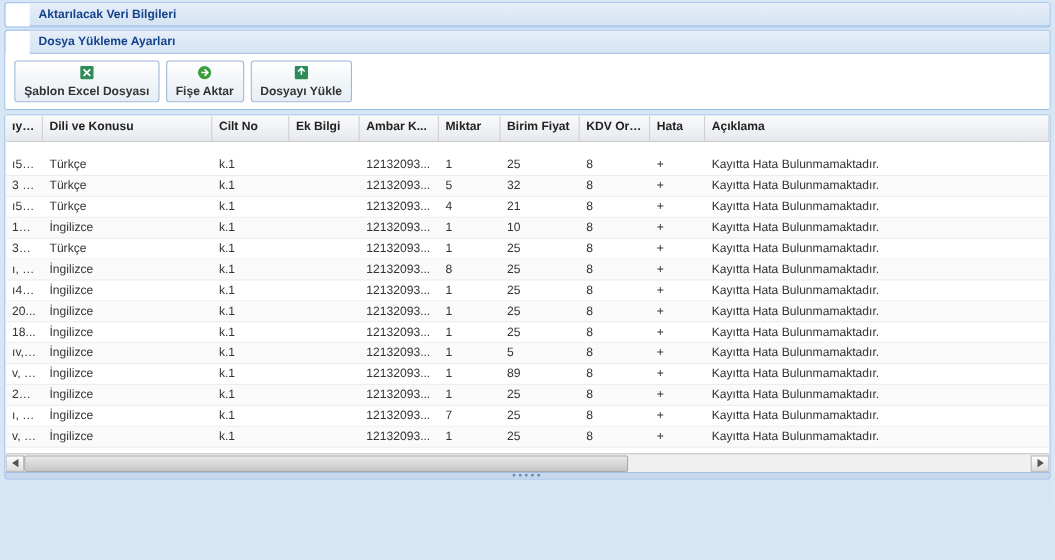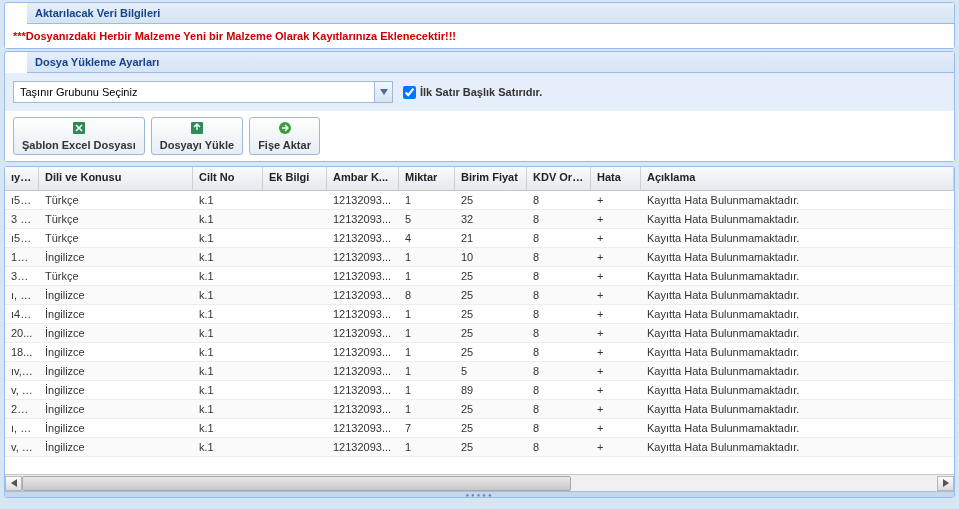--- a/index.html
+++ b/index.html
@@ -125,20 +125,21 @@
   font-weight: bold;
   color: #222;
   white-space: nowrap;
   overflow: hidden;
   text-overflow: ellipsis;
 }
 .grid-body {
   flex: 1;
   overflow-y: auto;
   overflow-x: hidden;
+  margin-top: 12px;
 }
 .grow {
   display: flex;
   border-bottom: 1px solid #ededed;
   height: 19px;
   align-items: center;
 }
 .grow:nth-child(even) { background: #fafafa; }
 .gcell {
   padding: 2px 6px;
@@ -203,60 +204,45 @@
   color: #6a88b8;
   letter-spacing: 2px;
   font-size: 6px;
 }
 </style>
 </head>
 <body>
 
 <div class="panel">
   <div class="panel-header">Aktarılacak Veri Bilgileri</div>
-  <div class="warning">***Dosyanızdaki Herbir Malzeme Yeni bir Malzeme Olarak Kayıtlarınıza Eklenecektir!!!</div>
 </div>
 
 <div class="panel">
   <div class="panel-header">Dosya Yükleme Ayarları</div>
-  <div class="settings-body">
-    <div class="select-wrap">
-      <input class="select-input" type="text" readonly="" value="Taşınır Grubunu Seçiniz" style="">
-      <div class="select-trigger">
-        <svg width="8" height="6" viewBox="0 0 8 6">
-            <path d="M0 0 L8 0 L4 6 Z" fill="#4a6b9b"></path>
-          </svg>
-      </div>
-    </div>
-    <label class="checkbox-wrap">
-      <input type="checkbox" checked="" style="">
-      <span style="font-weight:bold">İlk Satır Başlık Satırıdır.</span>
-    </label>
-  </div>
   <div class="toolbar">
     <button class="btn">
       <svg width="14" height="14" viewBox="0 0 14 14">
           <rect x="1" y="1" width="12" height="12" rx="1" fill="#2e8b57"></rect>
           <path d="M4 4 L10 10 M10 4 L4 10" stroke="#fff" stroke-width="1.6"></path>
         </svg>
       <span>Şablon Excel Dosyası</span>
     </button>
     <button class="btn">
       <svg width="14" height="14" viewBox="0 0 14 14">
+          <circle cx="7" cy="7" r="6" fill="#3c9d3c"></circle>
+          <path d="M4 7 L10 7 M7 4 L10 7 L7 10" stroke="#fff" stroke-width="1.4" fill="none"></path>
+        </svg>
+      <span>Fişe Aktar</span>
+    </button>
+    <button class="btn">
+      <svg width="14" height="14" viewBox="0 0 14 14">
           <rect x="1" y="1" width="12" height="12" rx="1" fill="#2e8b57"></rect>
           <path d="M7 3 L7 9 M4 6 L7 3 L10 6" stroke="#fff" stroke-width="1.4" fill="none"></path>
         </svg>
       <span>Dosyayı Yükle</span>
-    </button>
-    <button class="btn">
-      <svg width="14" height="14" viewBox="0 0 14 14">
-          <circle cx="7" cy="7" r="6" fill="#3c9d3c"></circle>
-          <path d="M4 7 L10 7 M7 4 L10 7 L7 10" stroke="#fff" stroke-width="1.4" fill="none"></path>
-        </svg>
-      <span>Fişe Aktar</span>
     </button>
   </div>
 </div>
 
 <div class="table-panel">
   <div class="grid-wrap">
     <div class="grid-head">
       <div class="gcol c0">ıyfa...</div>
       <div class="gcol c1">Dili ve Konusu</div>
       <div class="gcol c2">Cilt No</div>

